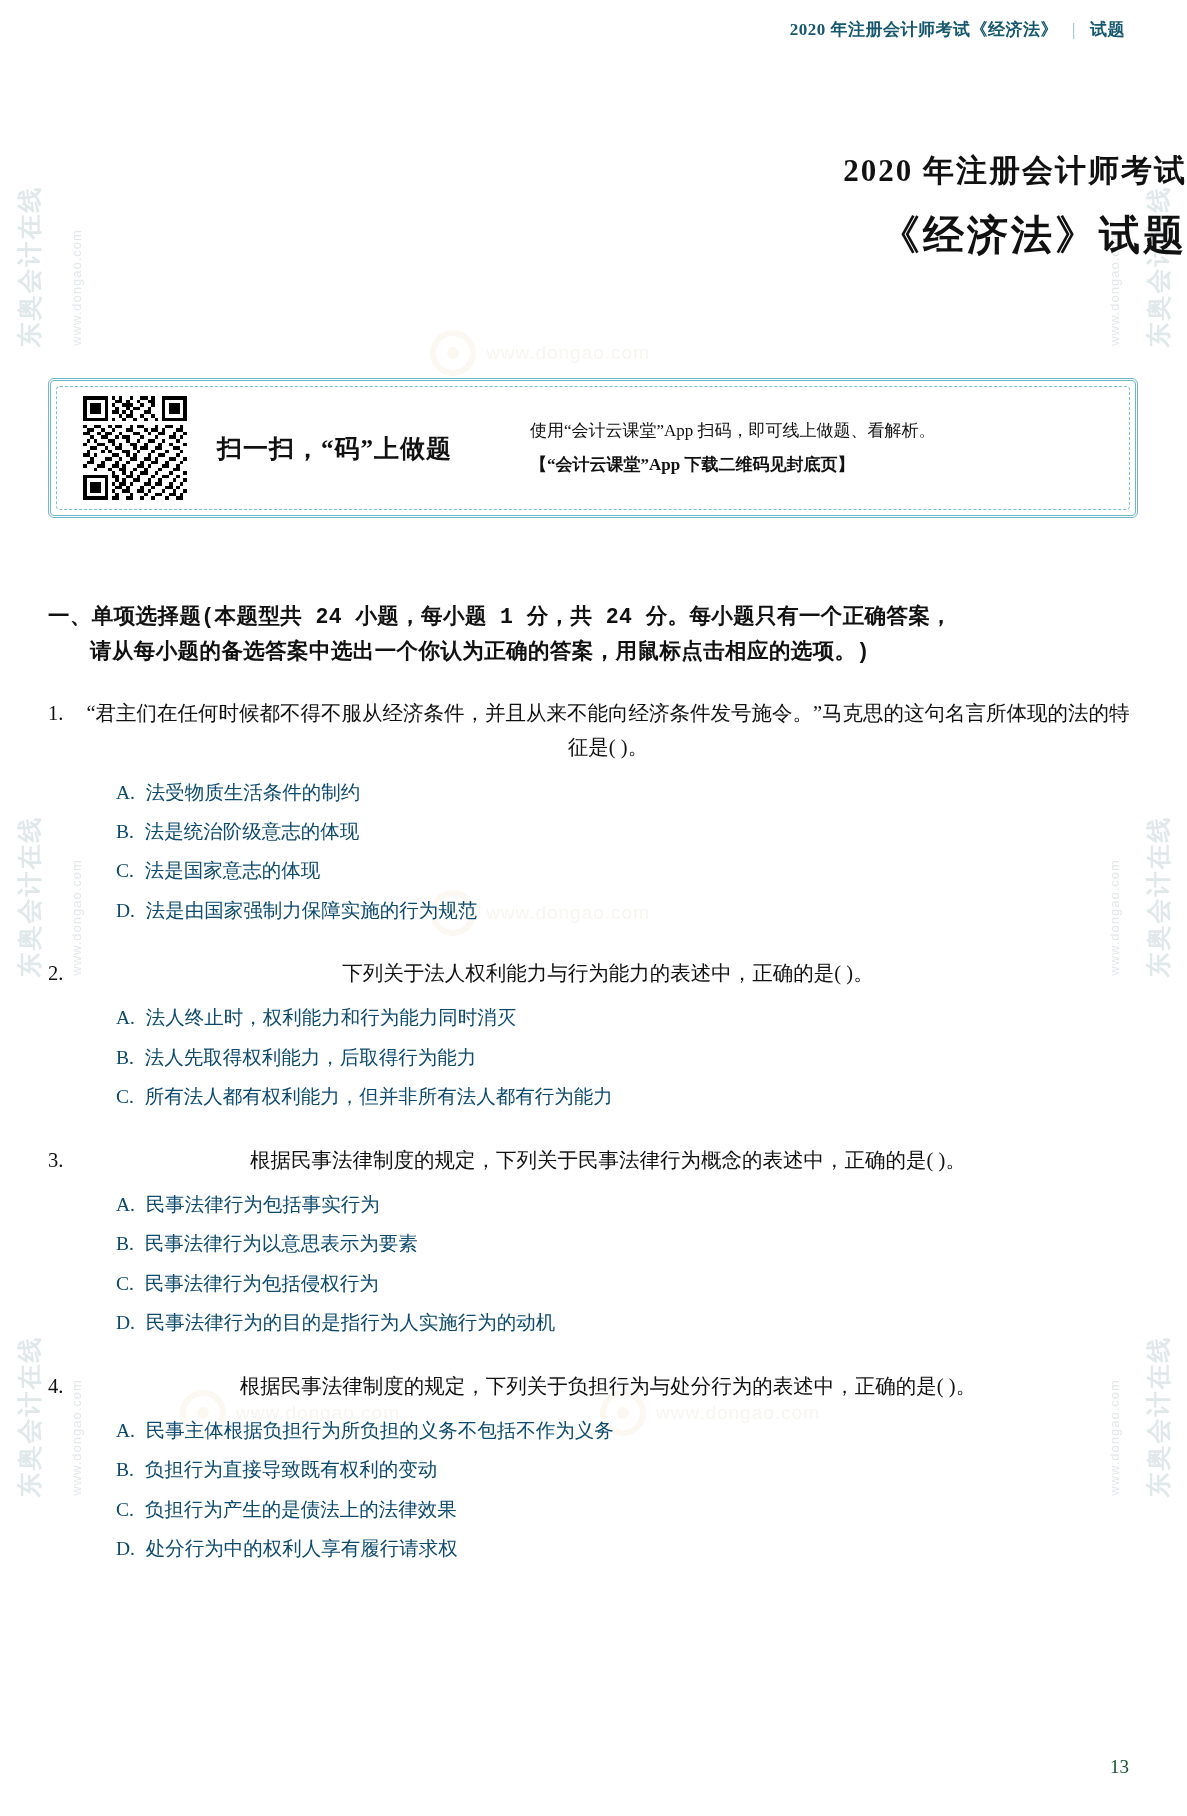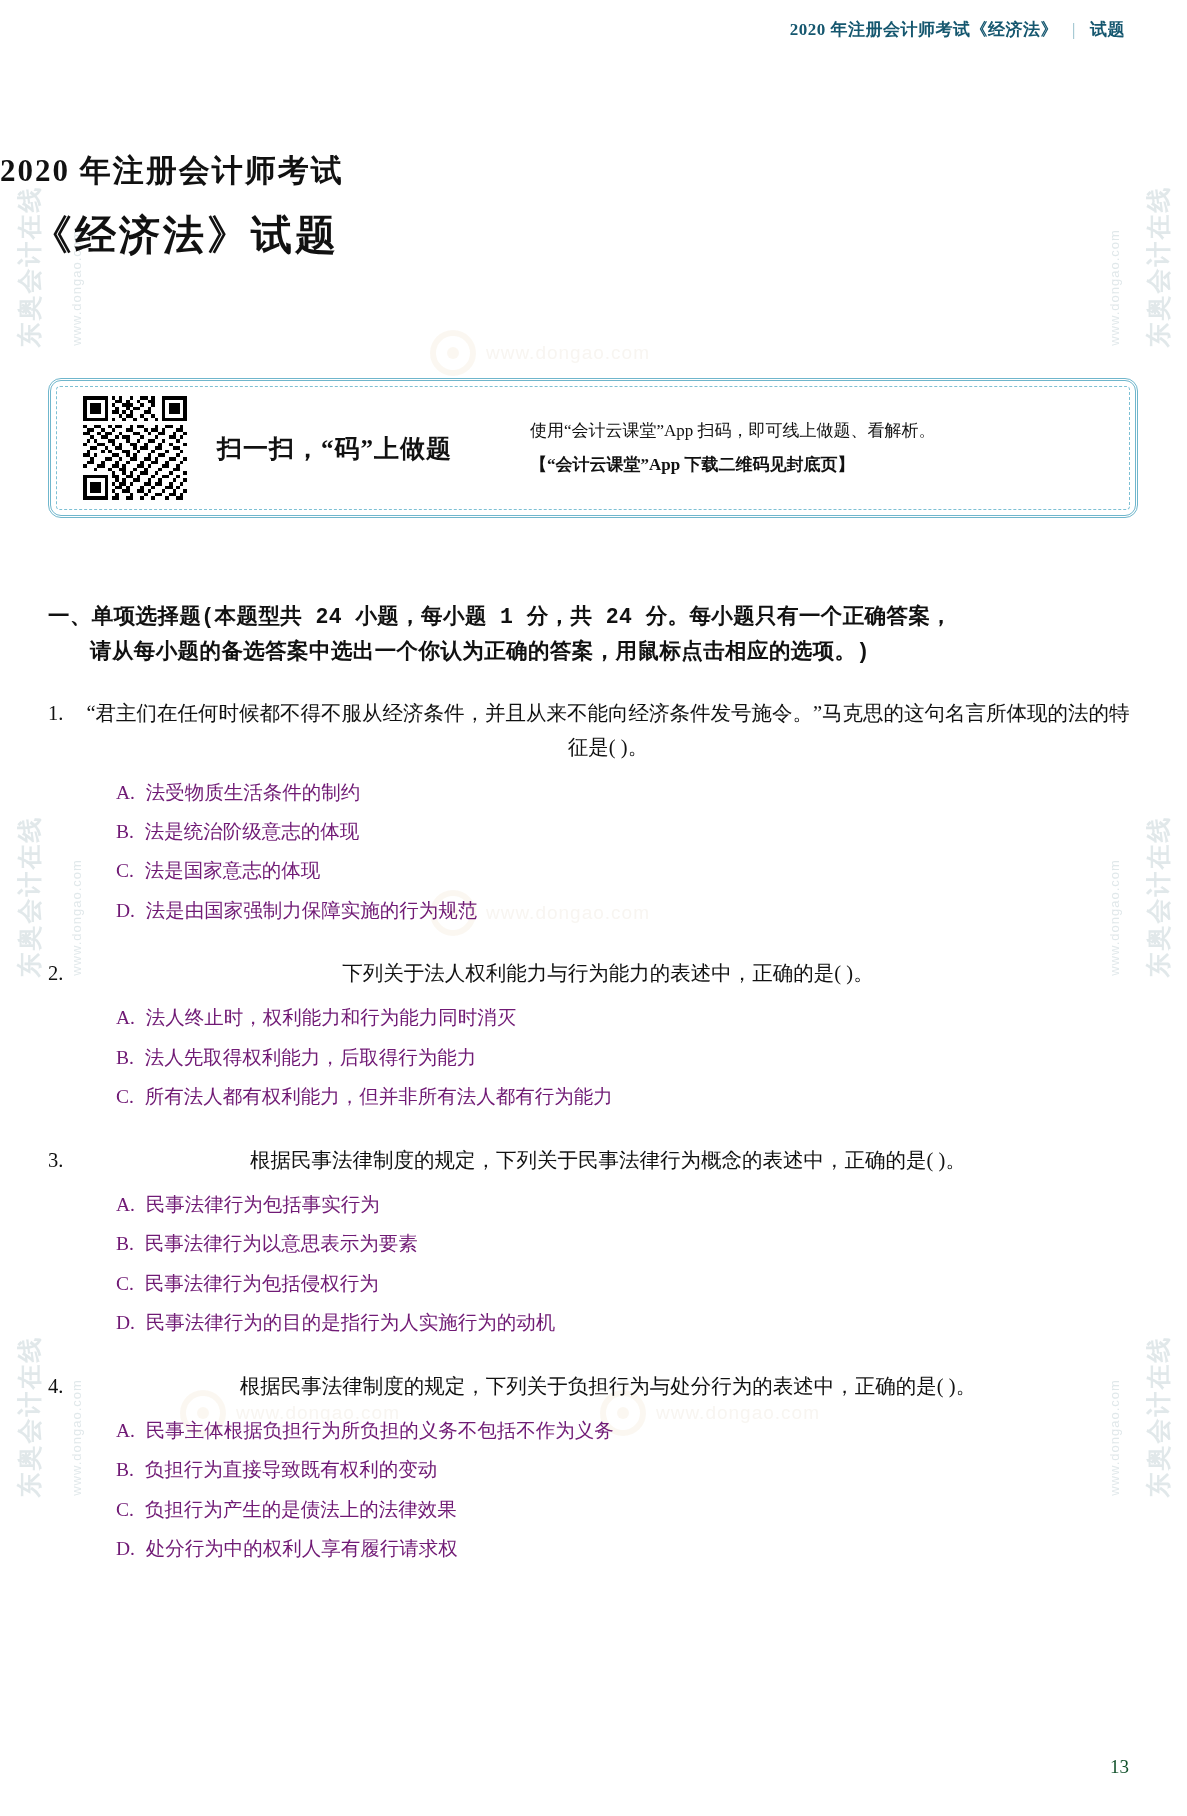--- a/index.html
+++ b/index.html
@@ -32,21 +32,21 @@
   .page-header .hdr-title { color: #15576f; }
   .page-header .hdr-sep { color: #8ab8c6; font-weight: normal; }
   .page-header .hdr-tag { color: #15576f; }
 
   
   .doc-title-wrap {
     position: absolute;
     top: 150px;
     left: 0;
     width: 100%;
-    text-align: left;
+    text-align: right;
   }
   .doc-title-1 {
     font-size: 31px;
     font-weight: bold;
     letter-spacing: 2px;
     color: #111;
     font-family: "Liberation Serif", "DejaVu Serif", serif;
   }
   .doc-title-2 {
     margin-top: 16px;
@@ -59,21 +59,21 @@
 
   
   .qr-banner {
     position: absolute;
     top: 378px;
     left: 48px;
     width: 1090px;
     height: 140px;
     box-sizing: border-box;
     border: 3px double #6fb6cc;
-    border-radius: 13px;
+    border-radius: 6px;
     background: #ffffff;
     display: flex;
     align-items: center;
     padding: 0 18px;
   }
   .qr-banner::before {
     content: "";
     position: absolute;
     left: 5px; top: 5px; right: 5px; bottom: 5px;
     border: 1px dashed #7dc0d4;
@@ -141,21 +141,21 @@
     flex: 1 1 auto;
     text-align: center;
   }
   .opts {
     margin-top: 8px;
     padding-left: 68px;
   }
   .opt {
     font-size: 19.5px;
     line-height: 2.02;
-    color: #701a75;
+    color: #0c4a6e;
     white-space: nowrap;
   }
   .opt .opt-k { margin-right: 6px; }
 
   
   .page-number {
     position: absolute;
     right: 58px;
     bottom: 38px;
     font-size: 19px;

